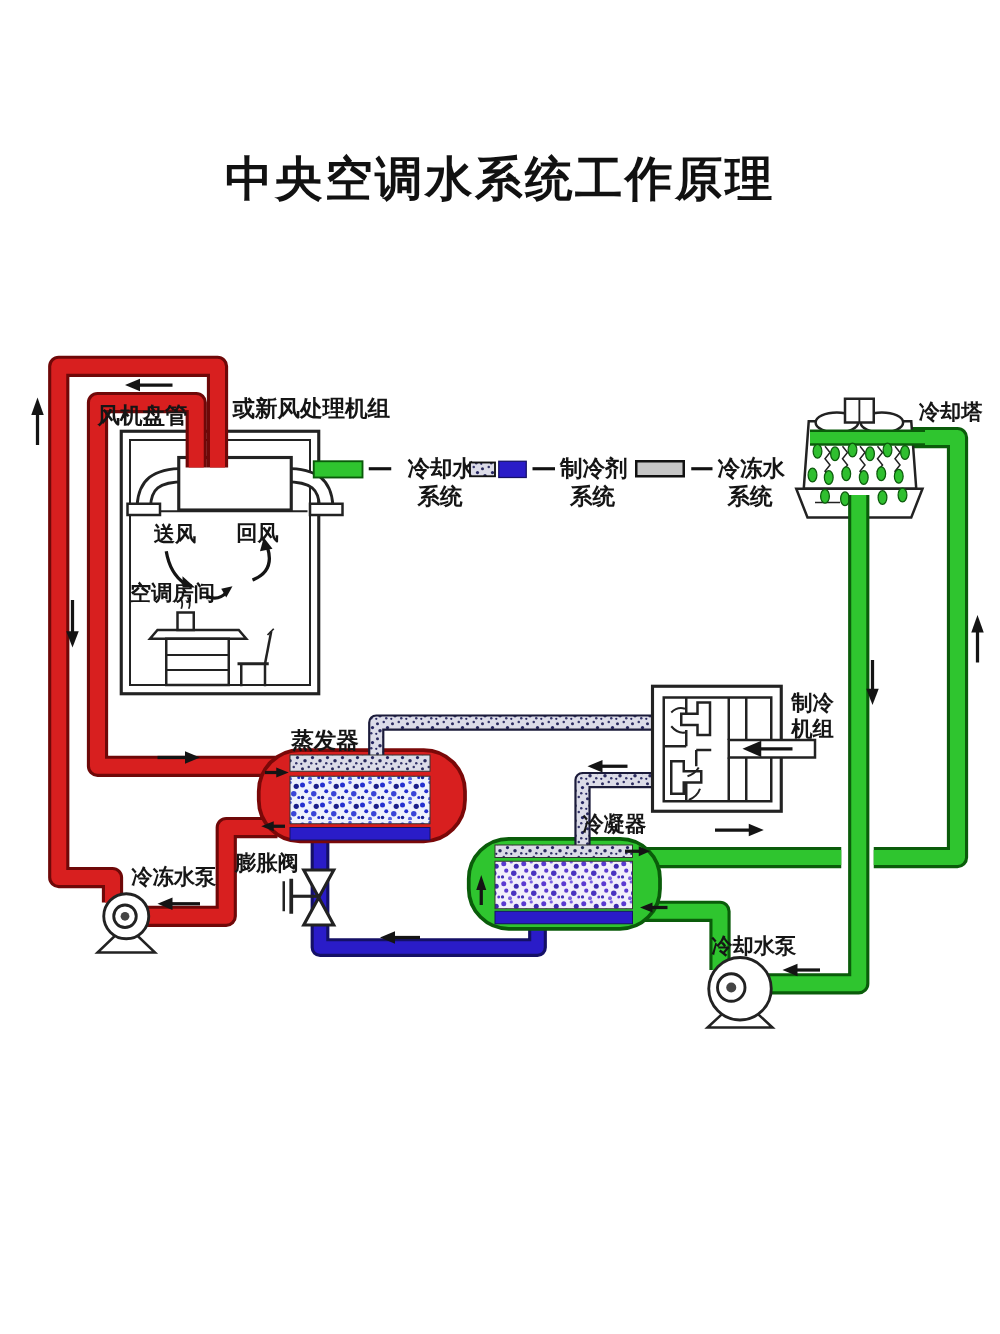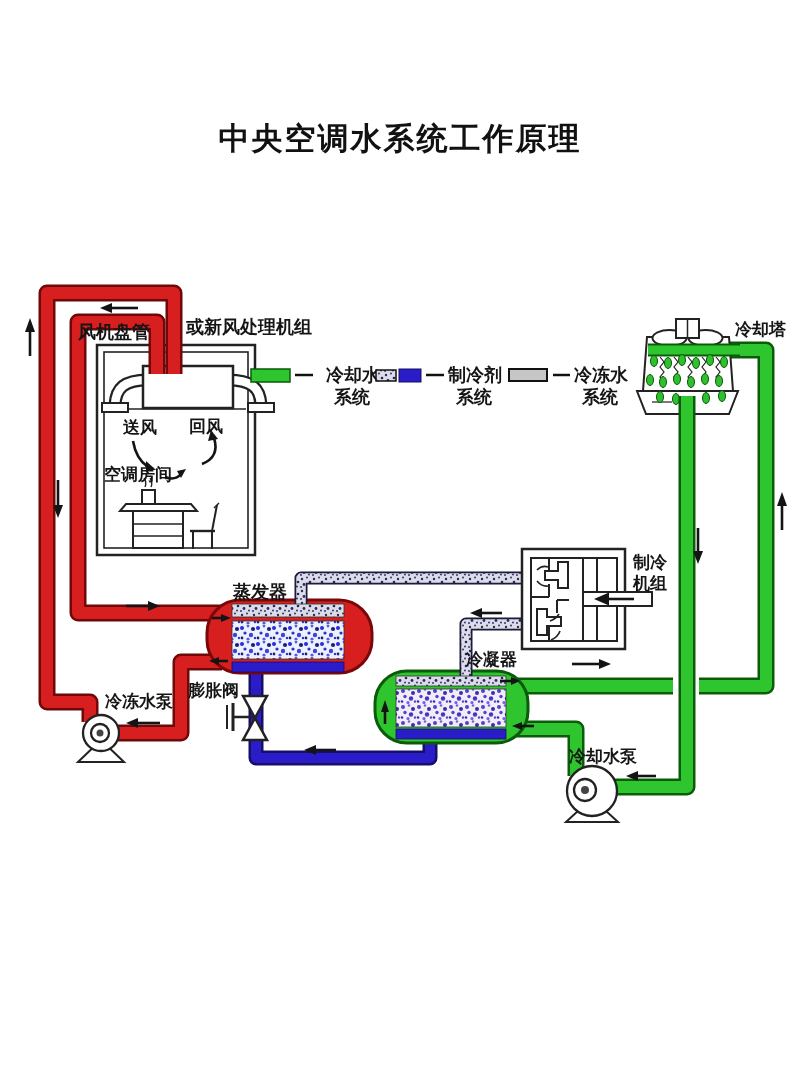--- a/index.html
+++ b/index.html
@@ -1,19 +1,19 @@
 <!DOCTYPE html>
 <html><head>
 <meta charset="utf-8">
 <style>
   html,body{margin:0;padding:0;background:#fff;}
   .canvas{position:relative;width:800px;height:1067px;background:#fff;overflow:hidden;
           font-family:"Liberation Sans", sans-serif;}
   .title{position:absolute;top:118px;left:0;width:800px;text-align:center;
-         font-size:31px;font-weight:800;color:#111;letter-spacing:2px;
+         font-size:38px;font-weight:800;color:#111;letter-spacing:2px;
          font-family:Liberation Sans, sans-serif;}
   svg{position:absolute;top:0;left:0;}
   .lbl{font-family:"Liberation Sans", sans-serif;font-weight:700;fill:#151515;}
   .pipe-out{fill:none;stroke-linejoin:round;stroke-linecap:butt;}
   .arr{stroke:#141414;stroke-width:2.6;fill:none;}
   .arrh{fill:#141414;stroke:none;}
   .ink{stroke:#222;fill:none;}
 </style>
 </head>
 <body>

